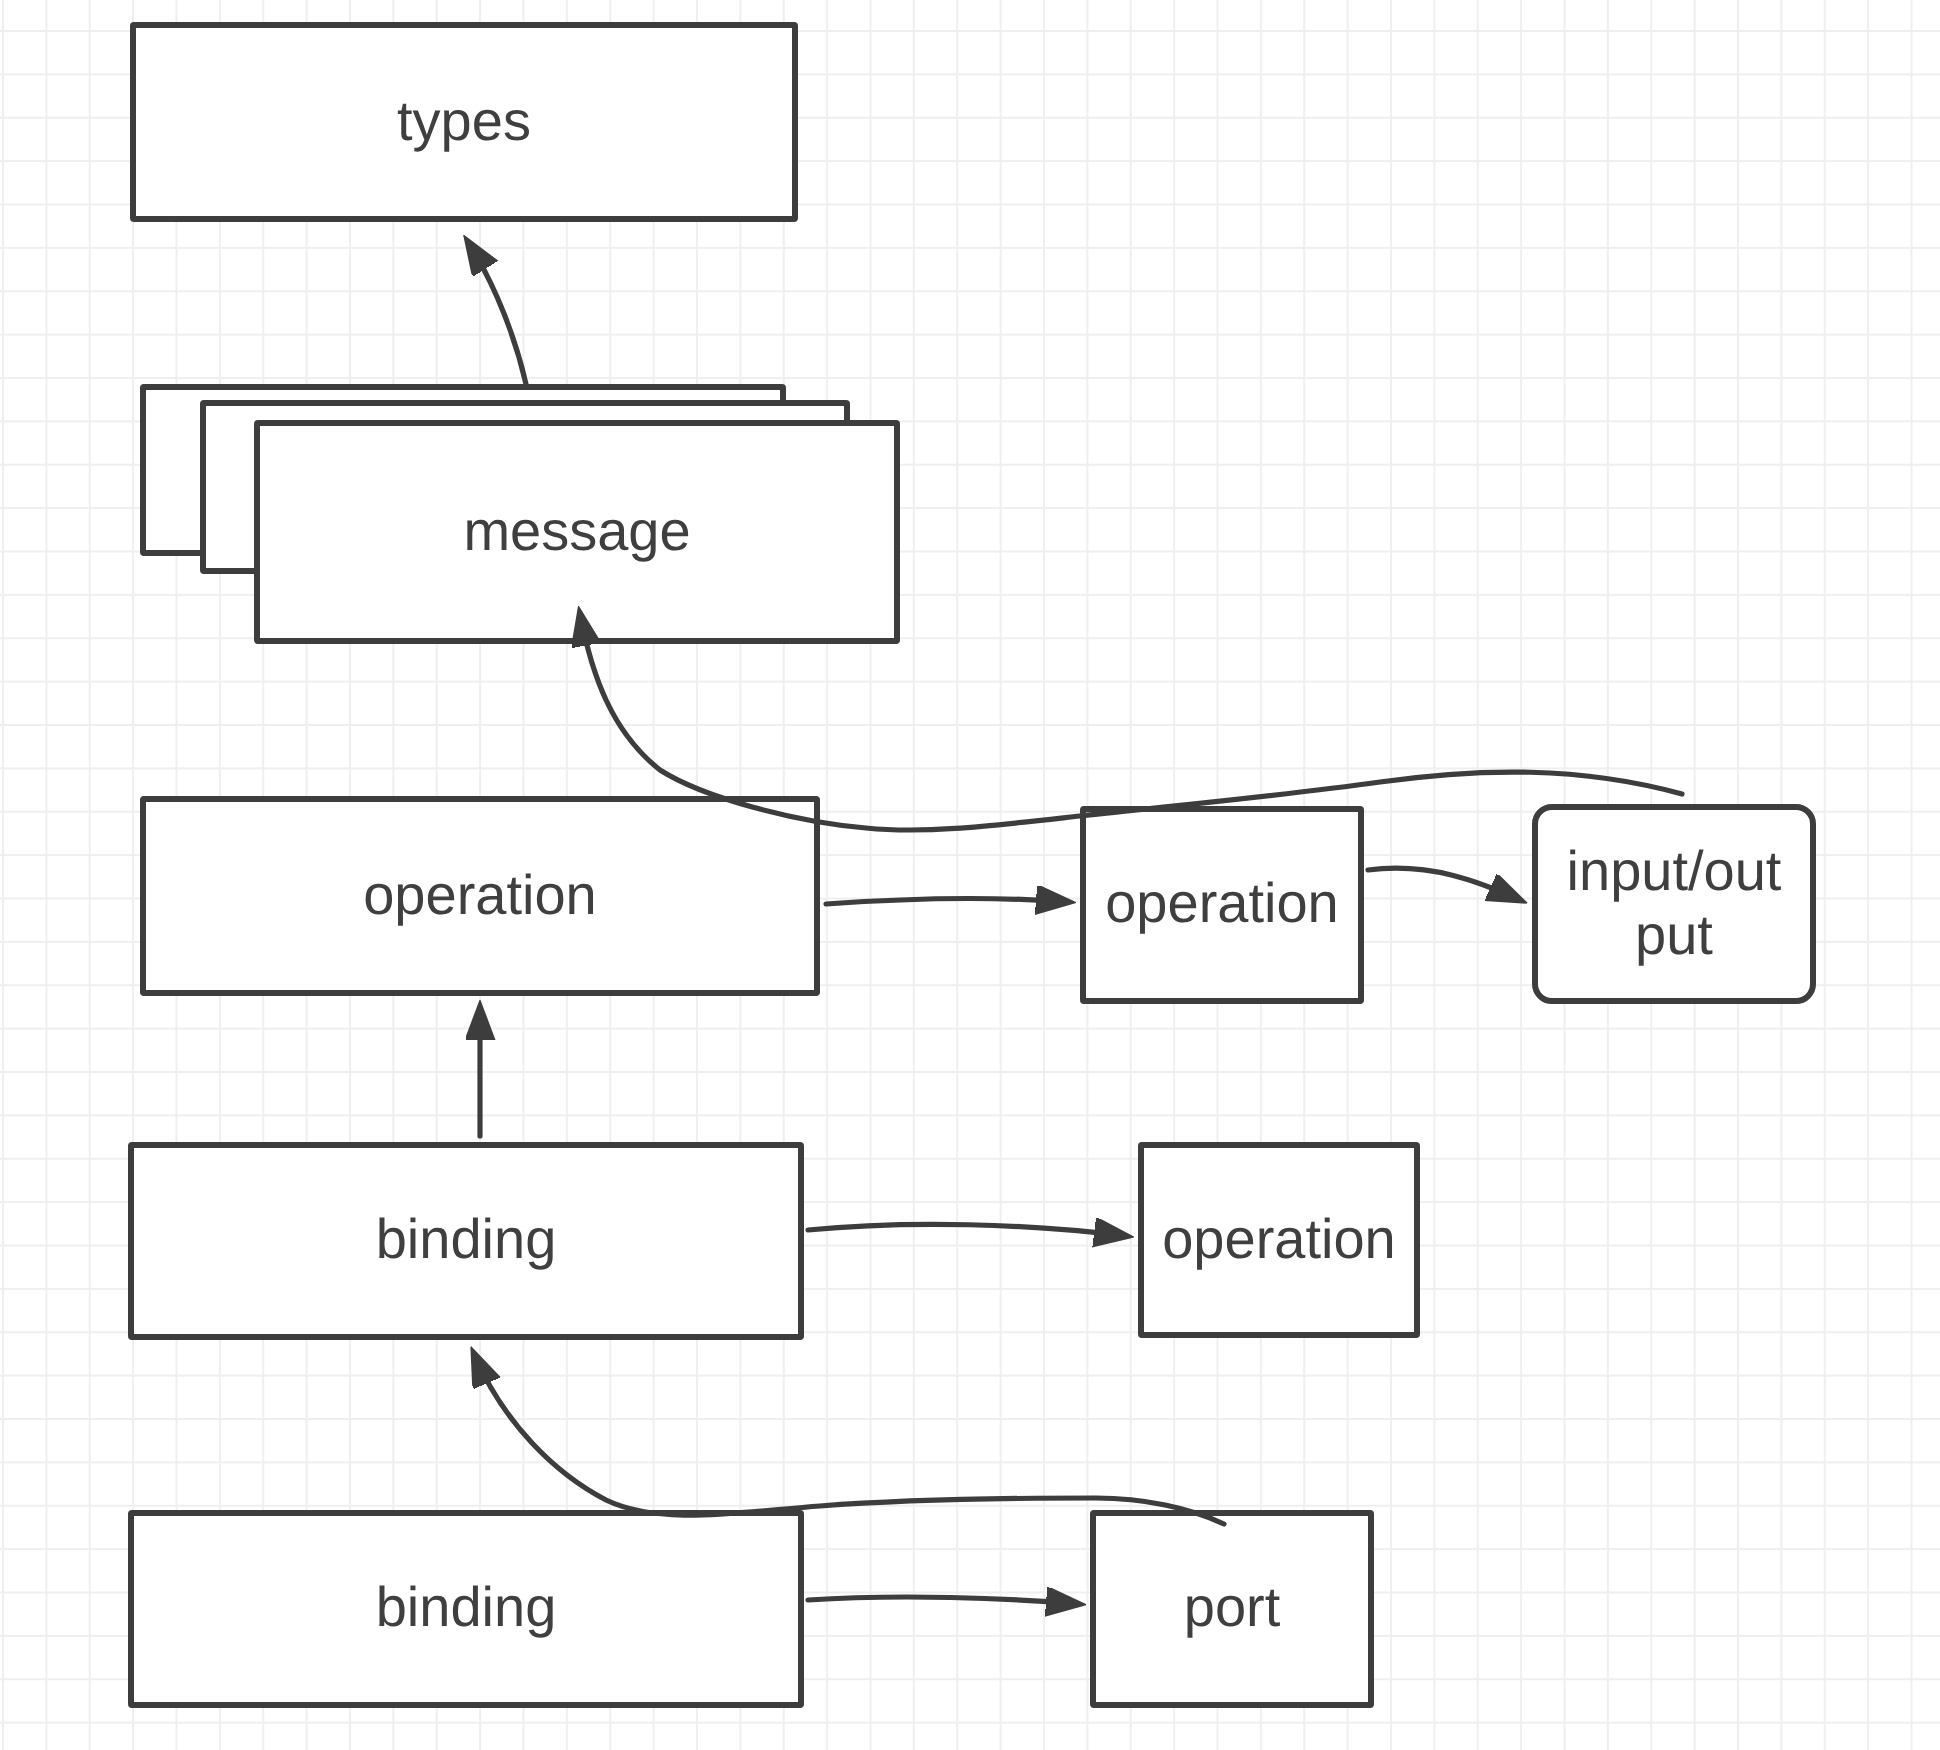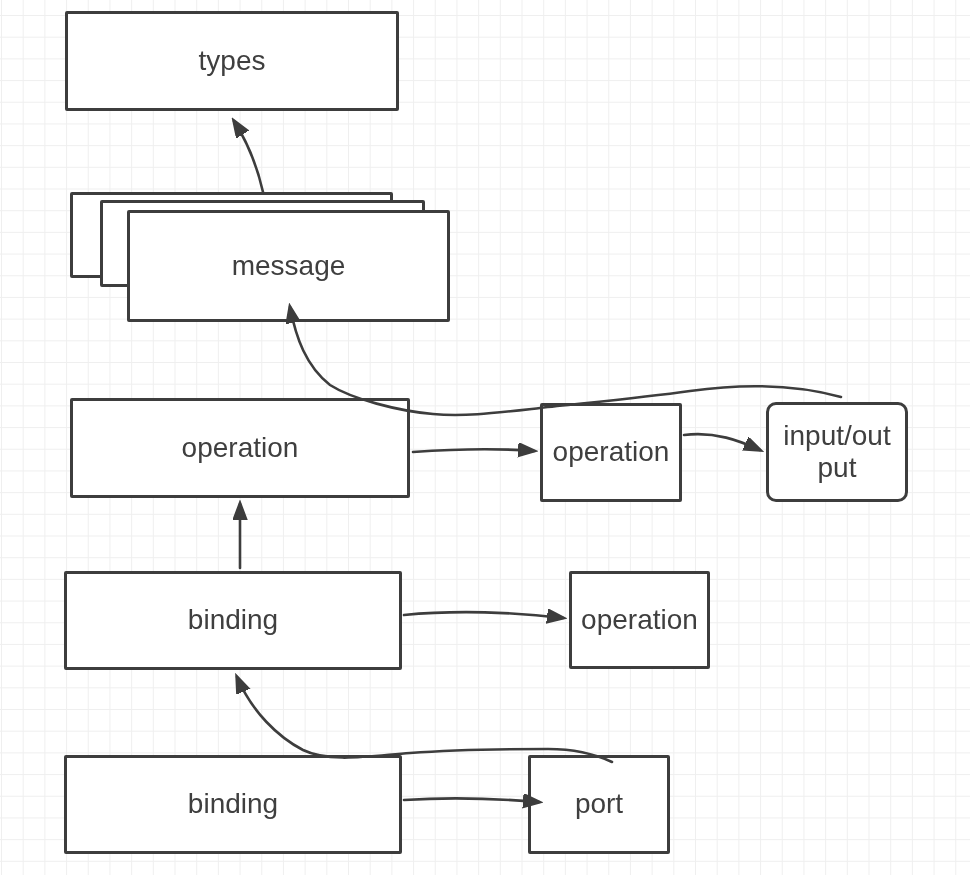--- a/index.html
+++ b/index.html
@@ -83,21 +83,21 @@
   </div>
 
   <div class="node" style="left:569px;top:571px;width:141px;height:98px;">
     <span class="node-label">operation</span>
   </div>
 
   <div class="node" style="left:64px;top:755px;width:338px;height:99px;">
     <span class="node-label">binding</span>
   </div>
 
-  <div class="node" style="left:528px;top:755px;width:142px;height:99px;">
+  <div class="node" style="left:545px;top:755px;width:142px;height:99px;">
     <span class="node-label">port</span>
   </div>
 
   <svg class="edge-layer" viewBox="0 0 970 875" xmlns="http://www.w3.org/2000/svg">
     <defs>
       <marker id="arrow" markerUnits="userSpaceOnUse" markerWidth="20" markerHeight="16" refX="16" refY="7" orient="auto">
         <path d="M1,1 L17,7 L1,13 Z" fill="#3d3d3d" stroke="none" style="fill:#3d3d3d;"></path>
       </marker>
     </defs>
 

